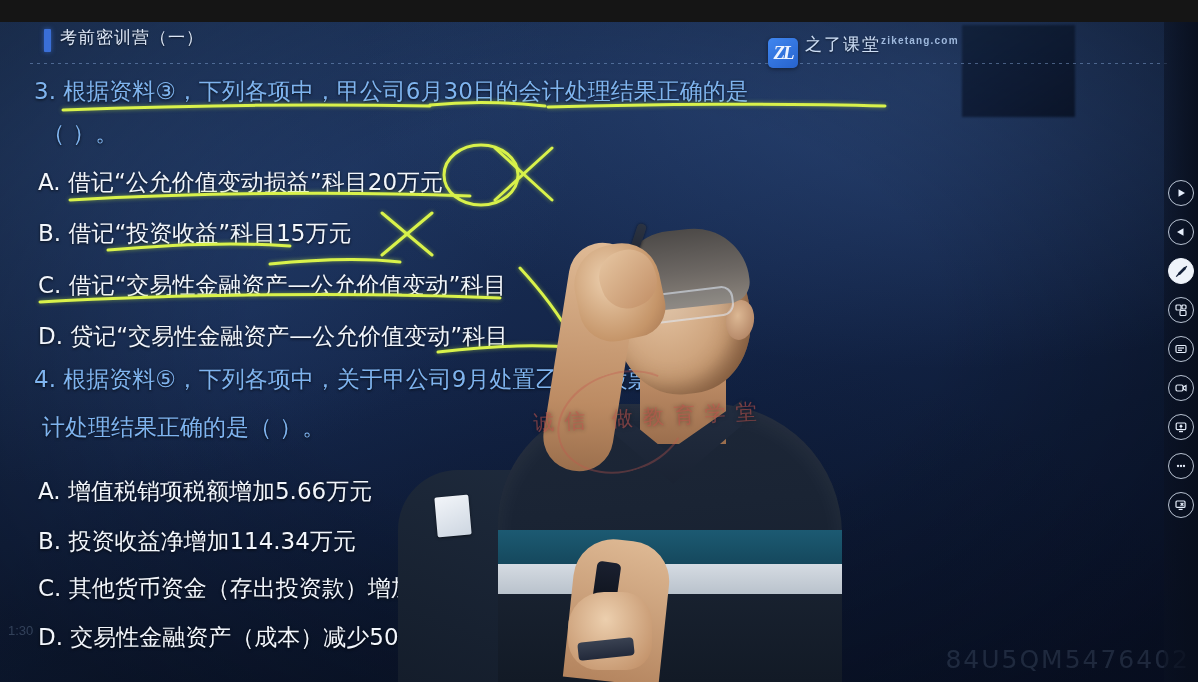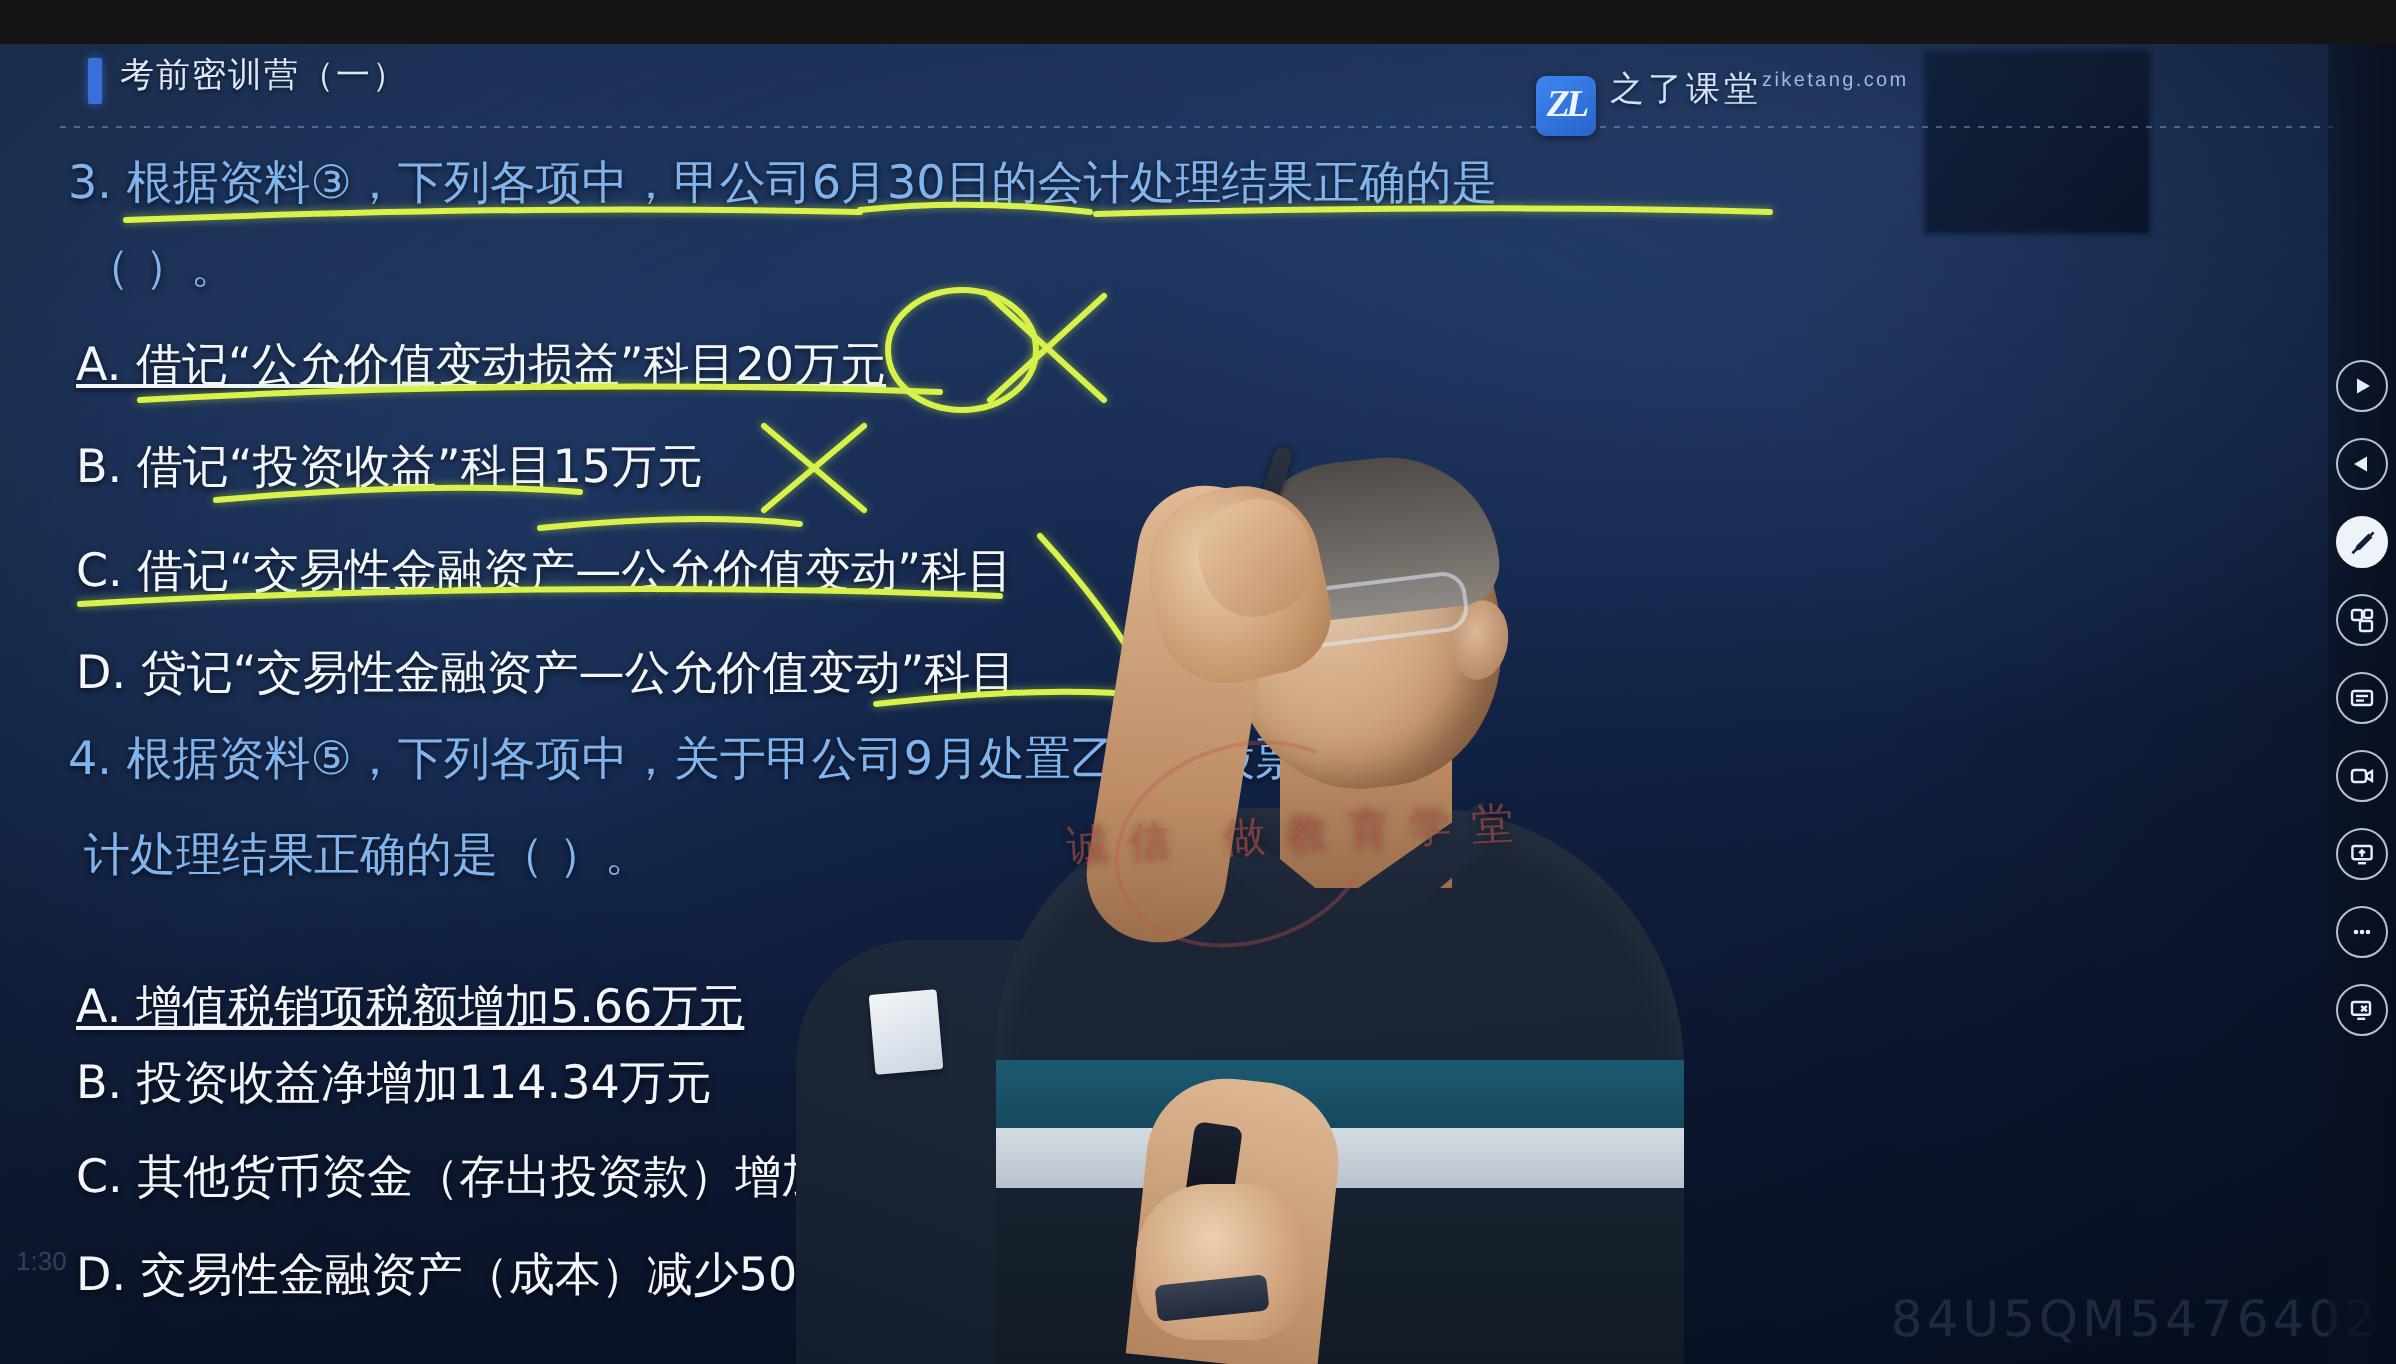--- a/index.html
+++ b/index.html
@@ -72,44 +72,44 @@
     box-shadow:0 1px 4px rgba(0,0,0,.45);
     margin-top:16px;
   }
   .logo-mark span{
     font-size:19px;font-weight:bold;color:#eef4ff;font-style:italic;
     font-family:"Liberation Serif",serif;letter-spacing:-2px;
   }
   .logo-text{display:flex;flex-direction:row;line-height:1.05;}
   .logo-cn{font-size:17px;color:#cfe0f7;letter-spacing:2px;
            text-shadow:0 1px 2px rgba(0,0,0,.5);}
-  .logo-en{font-size:10px;color:#9fb9dd;letter-spacing:1.2px;}
+  .logo-en{font-size:10px;color:#9fb9dd;letter-spacing:1.2px;font-weight:bold;}
 
   
   .content{position:absolute;left:0;top:0;width:1198px;height:682px;z-index:18;}
   .qline{
     position:absolute;
     font-family:"DejaVu Sans","Liberation Sans",sans-serif;
     white-space:nowrap;
     text-shadow:0 1px 3px rgba(0,0,0,.75);
   }
   .q-head{color:#7fb4ef;font-size:23px;}
   .opt{color:#f2f6fc;font-size:23px;}
 
   
   .l-q3a{left:34px;top:76px;}
   .l-q3b{left:42px;top:118px;}
-  .l-o3a{left:38px;top:167px;text-decoration:underline;}
+  .l-o3a{left:38px;top:167px;}
   .l-o3b{left:38px;top:218px;}
   .l-o3c{left:38px;top:270px;}
   .l-o3d{left:38px;top:321px;}
   
   .l-q4a{left:34px;top:364px;}
   .l-q4b{left:42px;top:412px;}
-  .l-o4a{left:38px;top:488px;text-decoration:underline;}
+  .l-o4a{left:38px;top:476px;}
   .l-o4b{left:38px;top:526px;}
   .l-o4c{left:38px;top:573px;}
   .l-o4d{left:38px;top:622px;}
 
   
   .ink{position:absolute;z-index:19;pointer-events:none;}
   .ink svg{display:block;overflow:visible;}
   .ink path,.ink ellipse,.ink line{
     fill:none;stroke:#d9f24b;stroke-width:3;
     stroke-linecap:round;stroke-linejoin:round;

